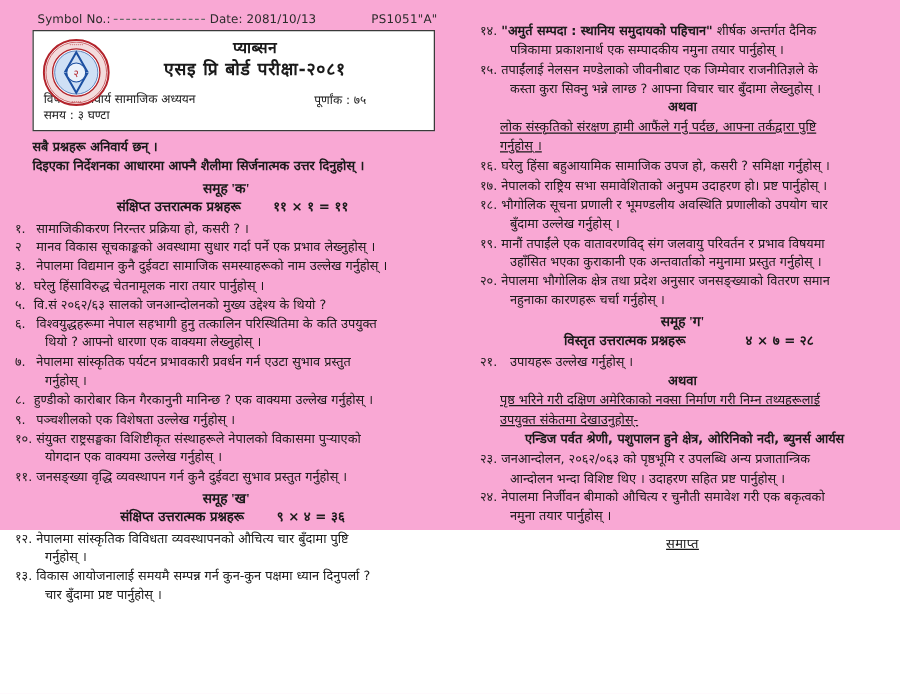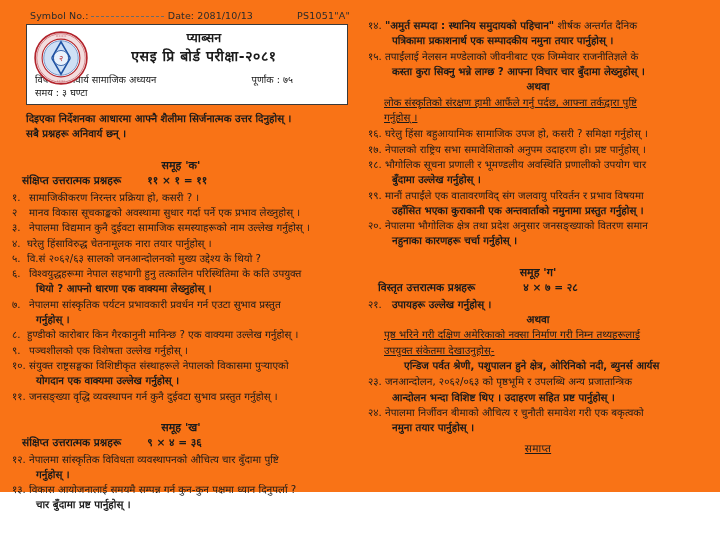--- a/index.html
+++ b/index.html
@@ -11,25 +11,26 @@
     width: 720px;
     height: 555px;
     font-family: "DejaVu Sans", "Liberation Sans", sans-serif;
     color: #1a1a1a;
     overflow: hidden;
     position: relative;
   }
   .page {
     position: relative;
     width: 720px;
-    height: 492px;
-    background: #f97316;
+    height: 424px;
+    background: #f9a8d4;
     display: flex;
     box-sizing: border-box;
     padding: 10px 12px 4px 12px;
+    gap: 16px;
   }
   .col {
     width: 50%;
     box-sizing: border-box;
     position: relative;
   }
   .col-left { padding-right: 10px; }
   .col-right { padding-left: 8px; padding-top: 7px; }
 
   
@@ -108,29 +109,31 @@
     font-weight: bold;
     line-height: 1.45;
   }
   .instructions div { white-space: nowrap; }
 
   
   .group-head {
     text-align: center;
     font-size: 11px;
     font-weight: bold;
-    margin-top: 16px;
+    margin-top: 2px;
     line-height: 1.4;
+    font-family: Liberation Serif, serif;
   }
   .group-sub {
     font-weight: bold;
     font-size: 10.6px;
     margin-top: 0px;
     line-height: 1.45;
     display: flex;
+    justify-content: center;
     gap: 26px;
     padding-left: 10px;
   }
   .group-sub.wide { gap: 48px; }
 
   
   .qlist { margin: 1px 0 0 0; }
   .q {
     display: flex;
     font-size: 10.2px;
@@ -140,21 +143,21 @@
     justify-content: center;
   }
   .q-num {
     flex: 0 0 auto;
     min-width: 15px;
     padding-right: 2px;
     text-align: left;
   }
   .q-num.tight { min-width: 13px; }
   .q-body { flex: 1 1 auto; }
-  .q-body .cont { display: block; padding-left: 7px; font-weight: bold; }
+  .q-body .cont { display: block; padding-left: 7px; }
   .q-body .cont2 { display: block; padding-left: 18px; }
   .bold { font-weight: bold; }
 
   .athawa {
     text-align: center;
     font-weight: bold;
     font-size: 10.4px;
     line-height: 1.5;
   }
   .plain-para {
@@ -216,22 +219,22 @@
       <div class="meta-row">
         <div class="meta-left">
           <div>विषय: अनिवार्य सामाजिक अध्ययन</div>
           <div>समय : ३ घण्टा</div>
         </div>
         <div class="meta-right">पूर्णांक : ७५</div>
       </div>
     </div>
 
     <div class="instructions">
+      <div>सबै प्रश्नहरू अनिवार्य छन् ।</div>
       <div>दिइएका निर्देशनका आधारमा आफ्नै शैलीमा सिर्जनात्मक उत्तर दिनुहोस् ।</div>
-      <div>सबै प्रश्नहरू अनिवार्य छन् ।</div>
     </div>
 
     <div class="group-head">समूह 'क'</div>
     <div class="group-sub">
       <span>संक्षिप्त उत्तरात्मक प्रश्नहरू</span>
       <span>११ × १ = ११</span>
     </div>
 
     <div class="qlist">
       <div class="q">

